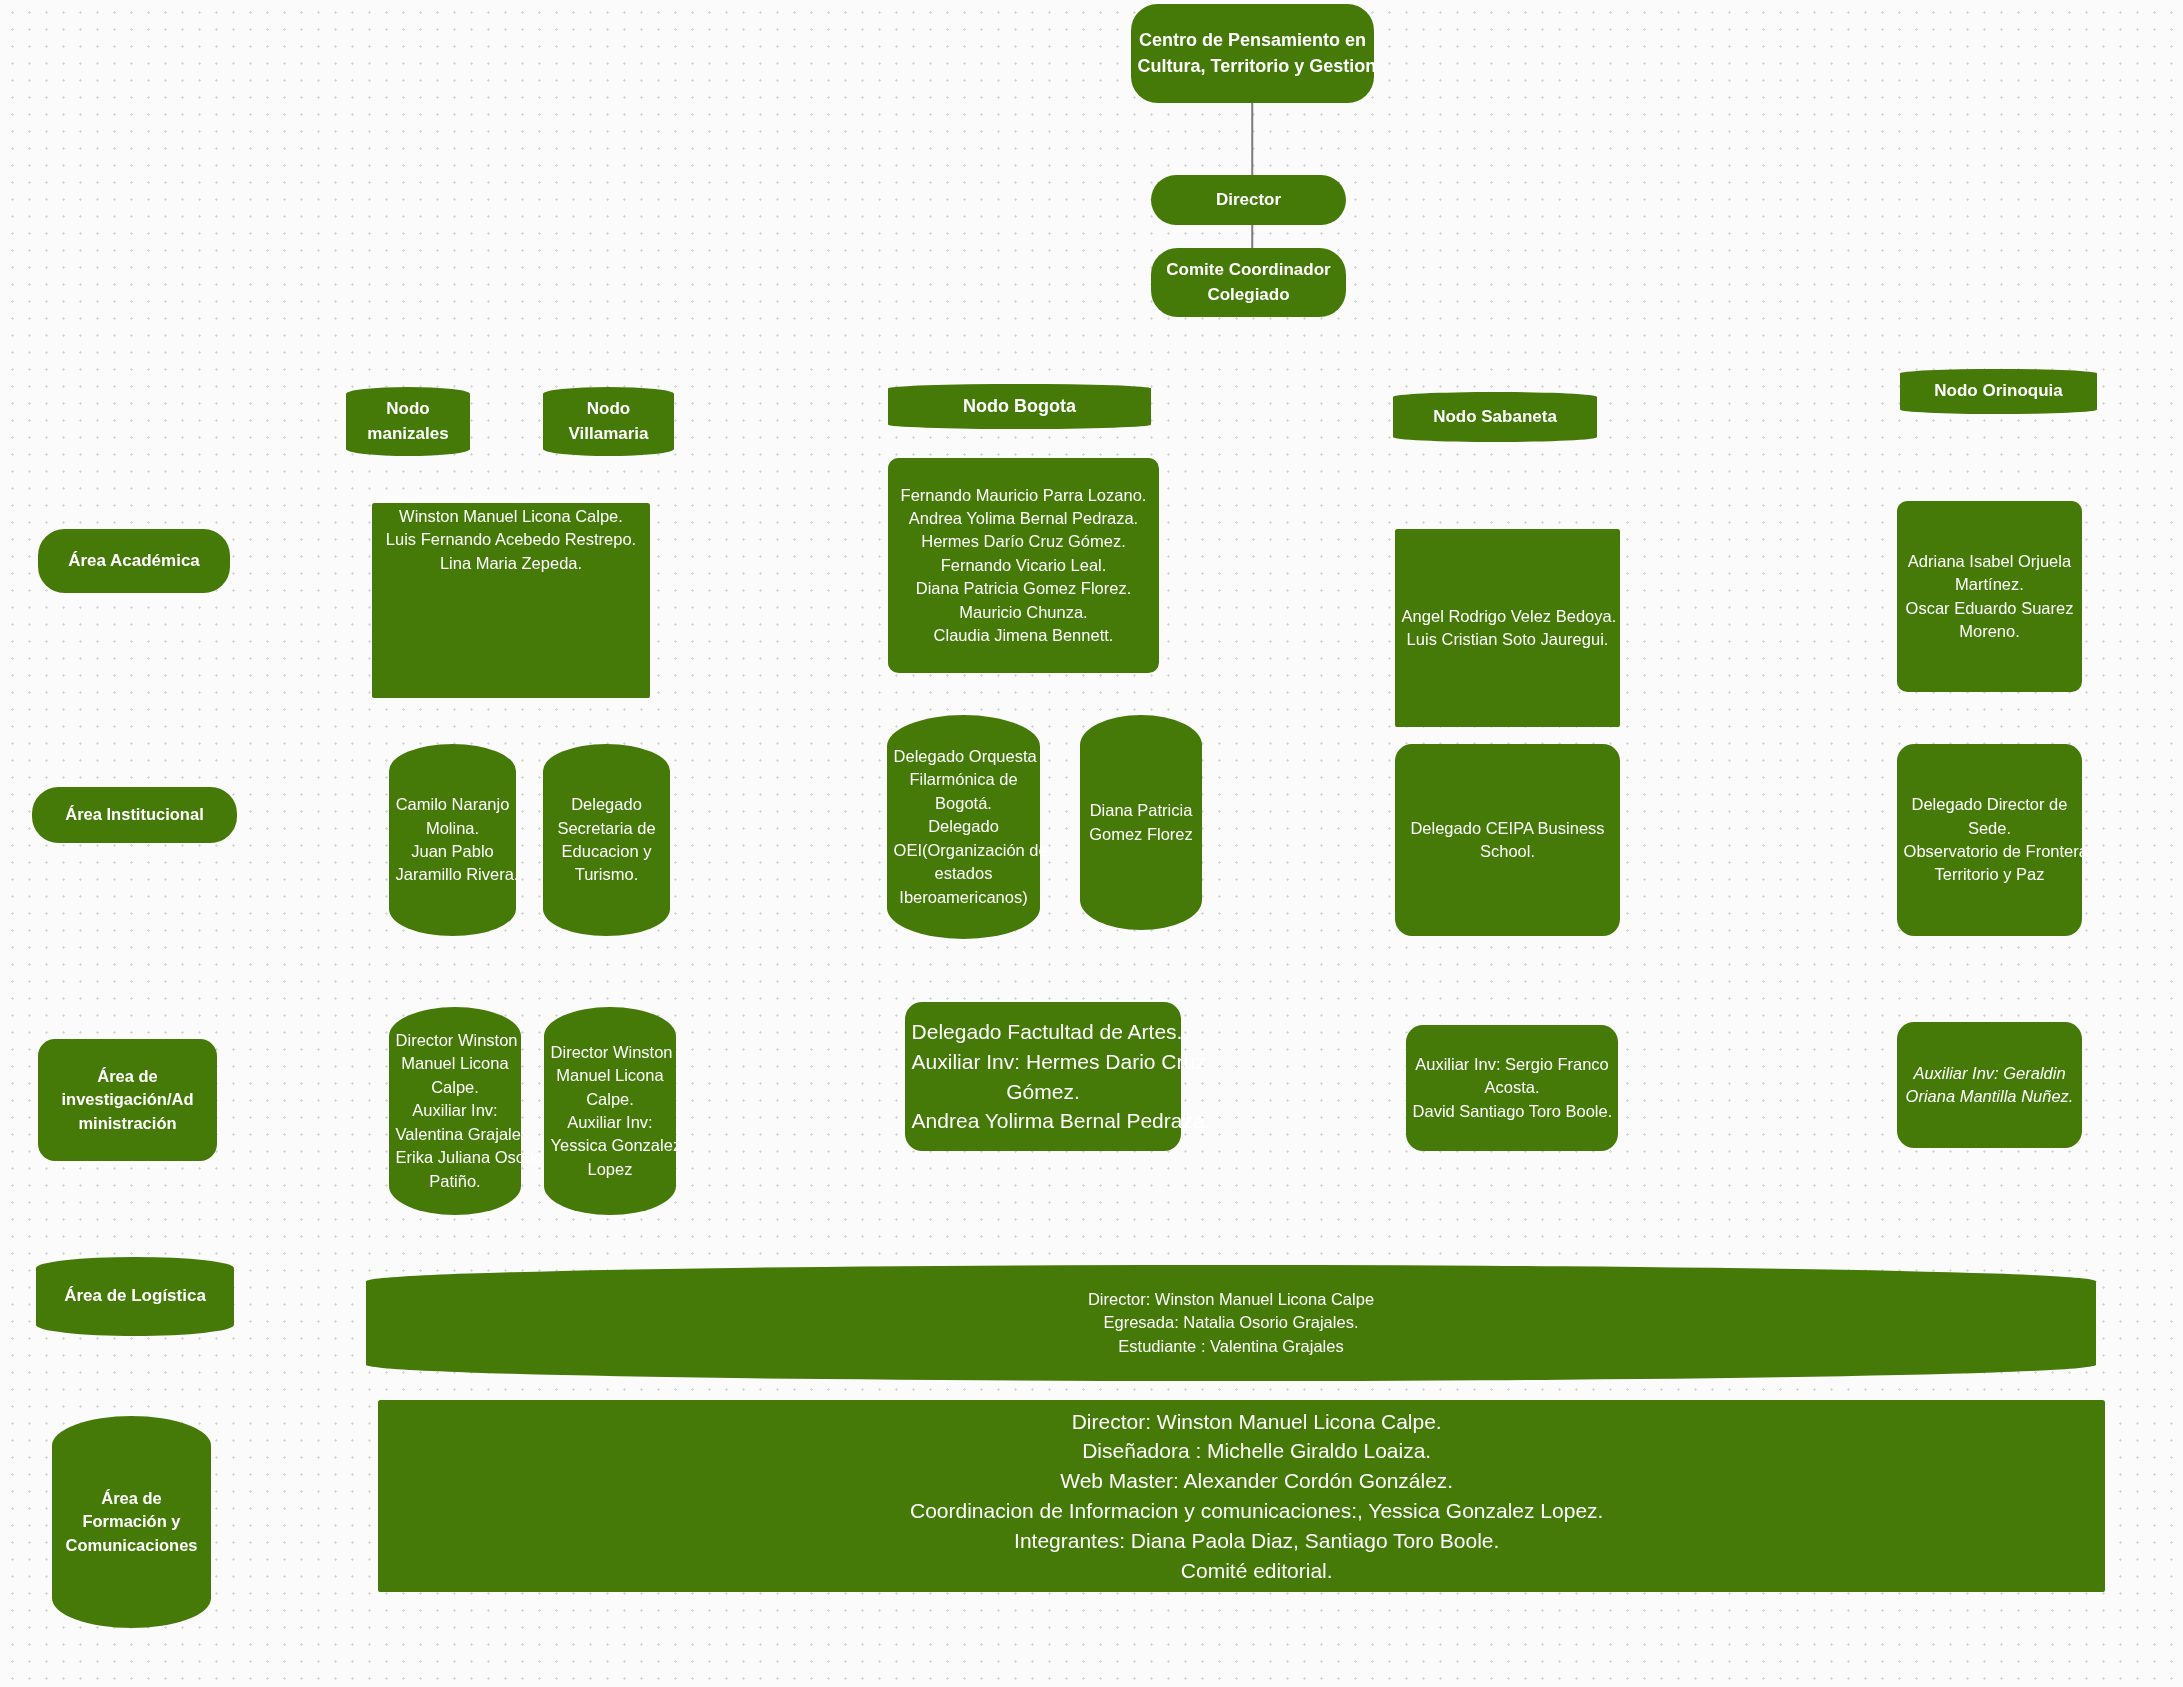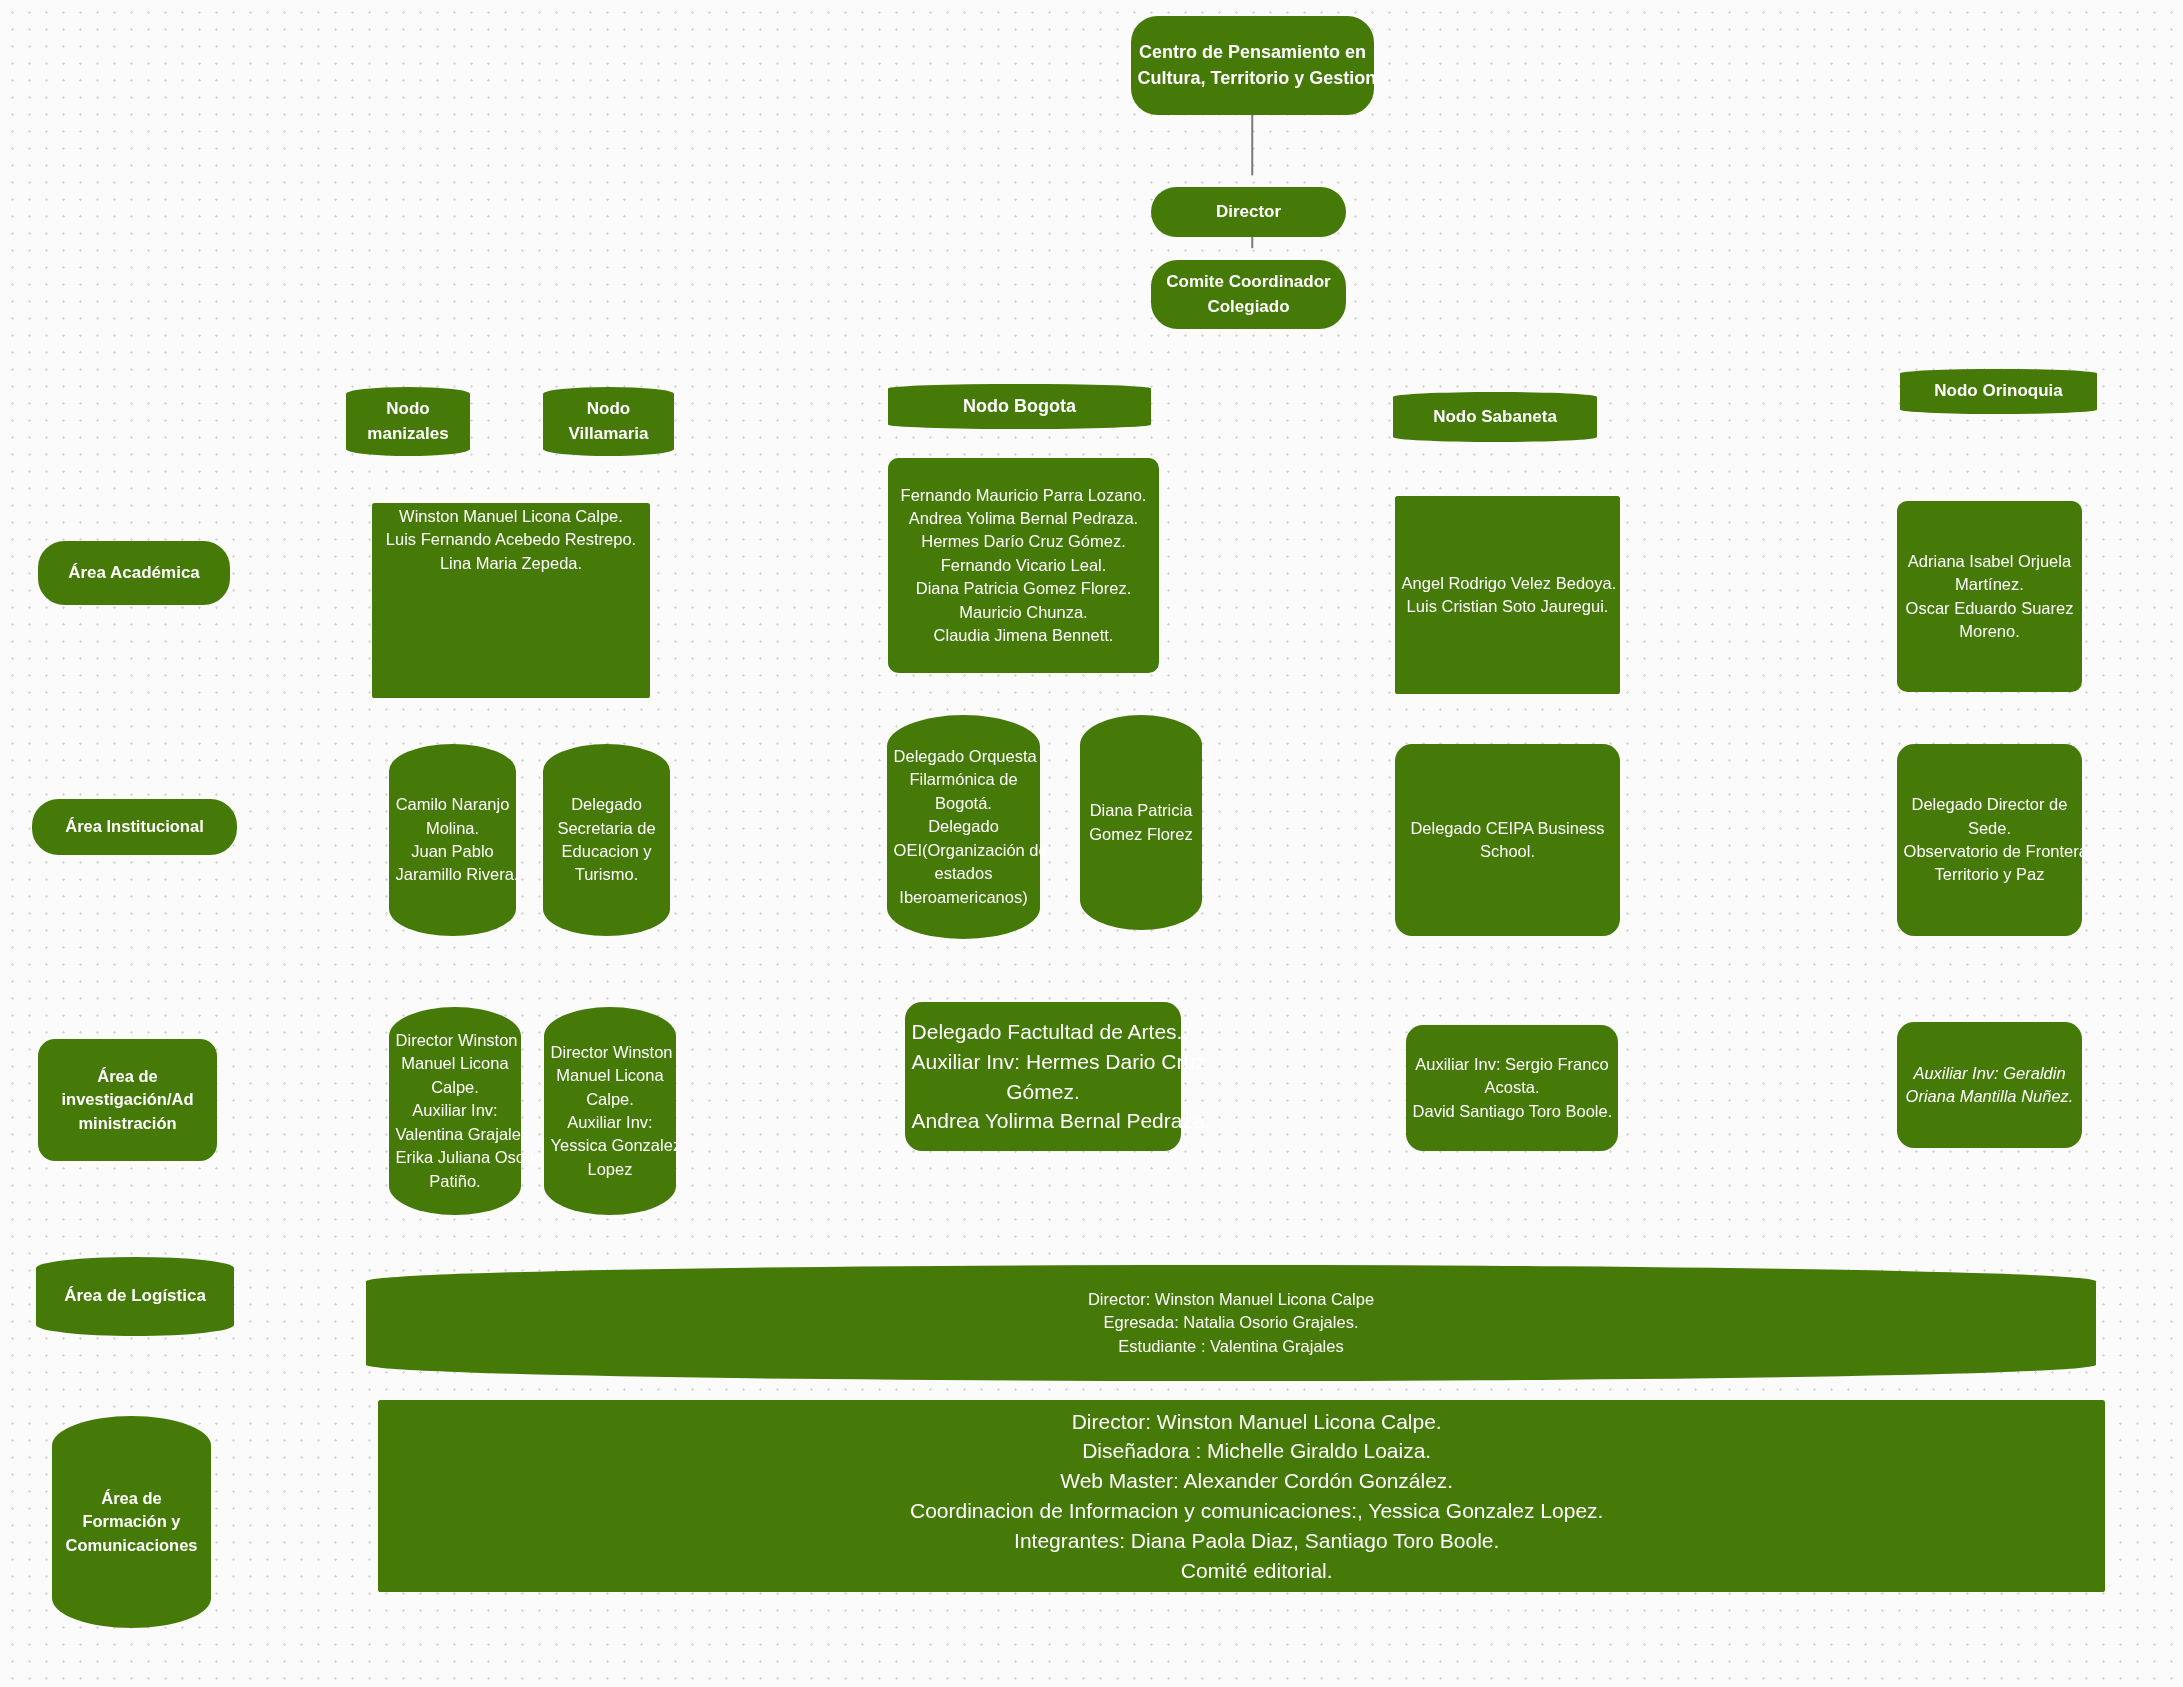--- a/index.html
+++ b/index.html
@@ -33,21 +33,21 @@
     align-items: center;
     justify-content: center;
     text-align: center;
     line-height: 1.42;
     padding: 4px 6.6px;
     text-rendering: optimizeLegibility;
   }
   .node .lines { width: 100%; }
   .node .lines div { white-space: nowrap; }
   .bold { font-weight: bold; }
-  .r-pill   { border-radius: 26.5px; margin-top: 12px; }
+  .r-pill   { border-radius: 26.5px; }
   .r-soft   { border-radius: 17px; }
   .r-small  { border-radius: 10.6px; }
   .r-sq     { border-radius: 2.6px; }
   .r-barrel { border-radius: 50% / 14%; }
   .r-barrel-t { border-radius: 50% / 10%; }
 
   svg#links {
     position: absolute;
     left: 0; top: 0;
     width: 2183px;
@@ -164,21 +164,21 @@
       <div>Fernando Mauricio Parra Lozano.</div>
       <div>Andrea Yolima Bernal Pedraza.</div>
       <div>Hermes Darío Cruz Gómez.</div>
       <div>Fernando Vicario Leal.</div>
       <div>Diana Patricia Gomez Florez.</div>
       <div>Mauricio Chunza.</div>
       <div>Claudia Jimena Bennett.</div>
     </div>
   </div>
 
-  <div class="node r-sq" style="left:1395px; top:496px; width:225px; height:198px; font-size:16.5px;">
+  <div class="node r-sq" style="left:1395px; top:529px; width:225px; height:198px; font-size:16.5px;">
     <div class="lines">
       <div>Angel Rodrigo Velez Bedoya.</div>
       <div>Luis Cristian Soto Jauregui.</div>
     </div>
   </div>
 
   <div class="node r-small" style="left:1897px; top:501px; width:185px; height:191px; font-size:16.5px;">
     <div class="lines">
       <div>Adriana Isabel Orjuela</div>
       <div>Martínez.</div>

